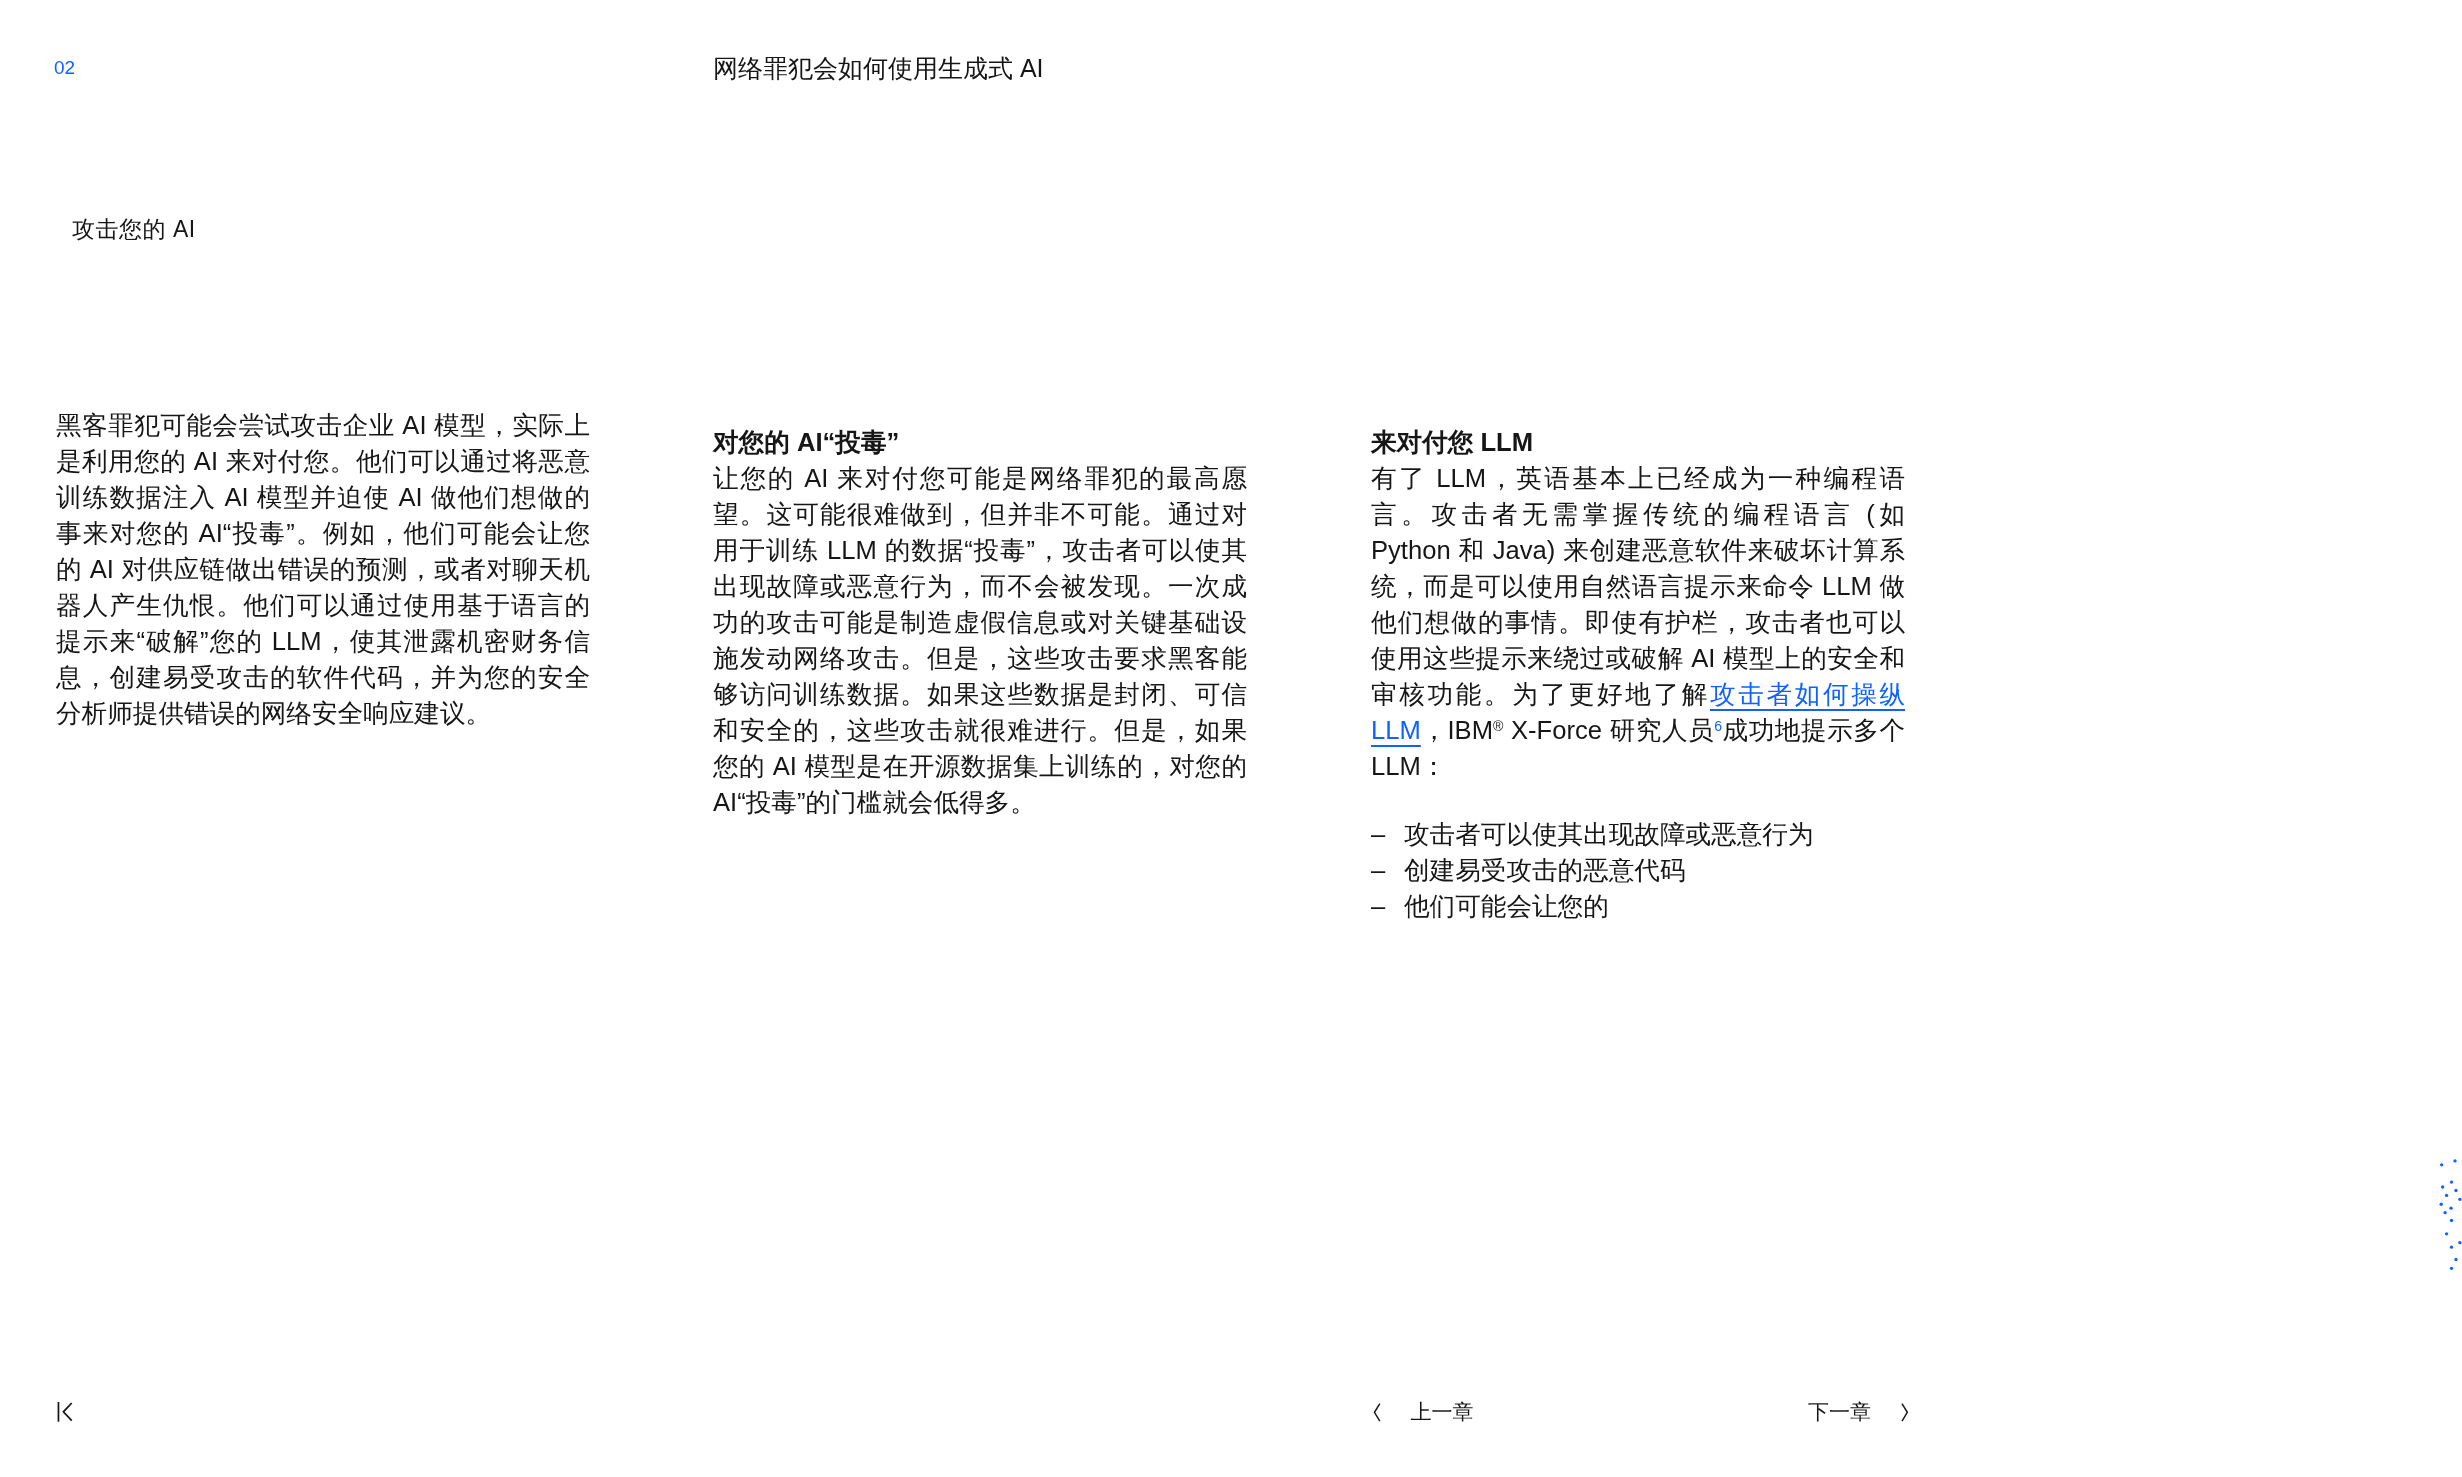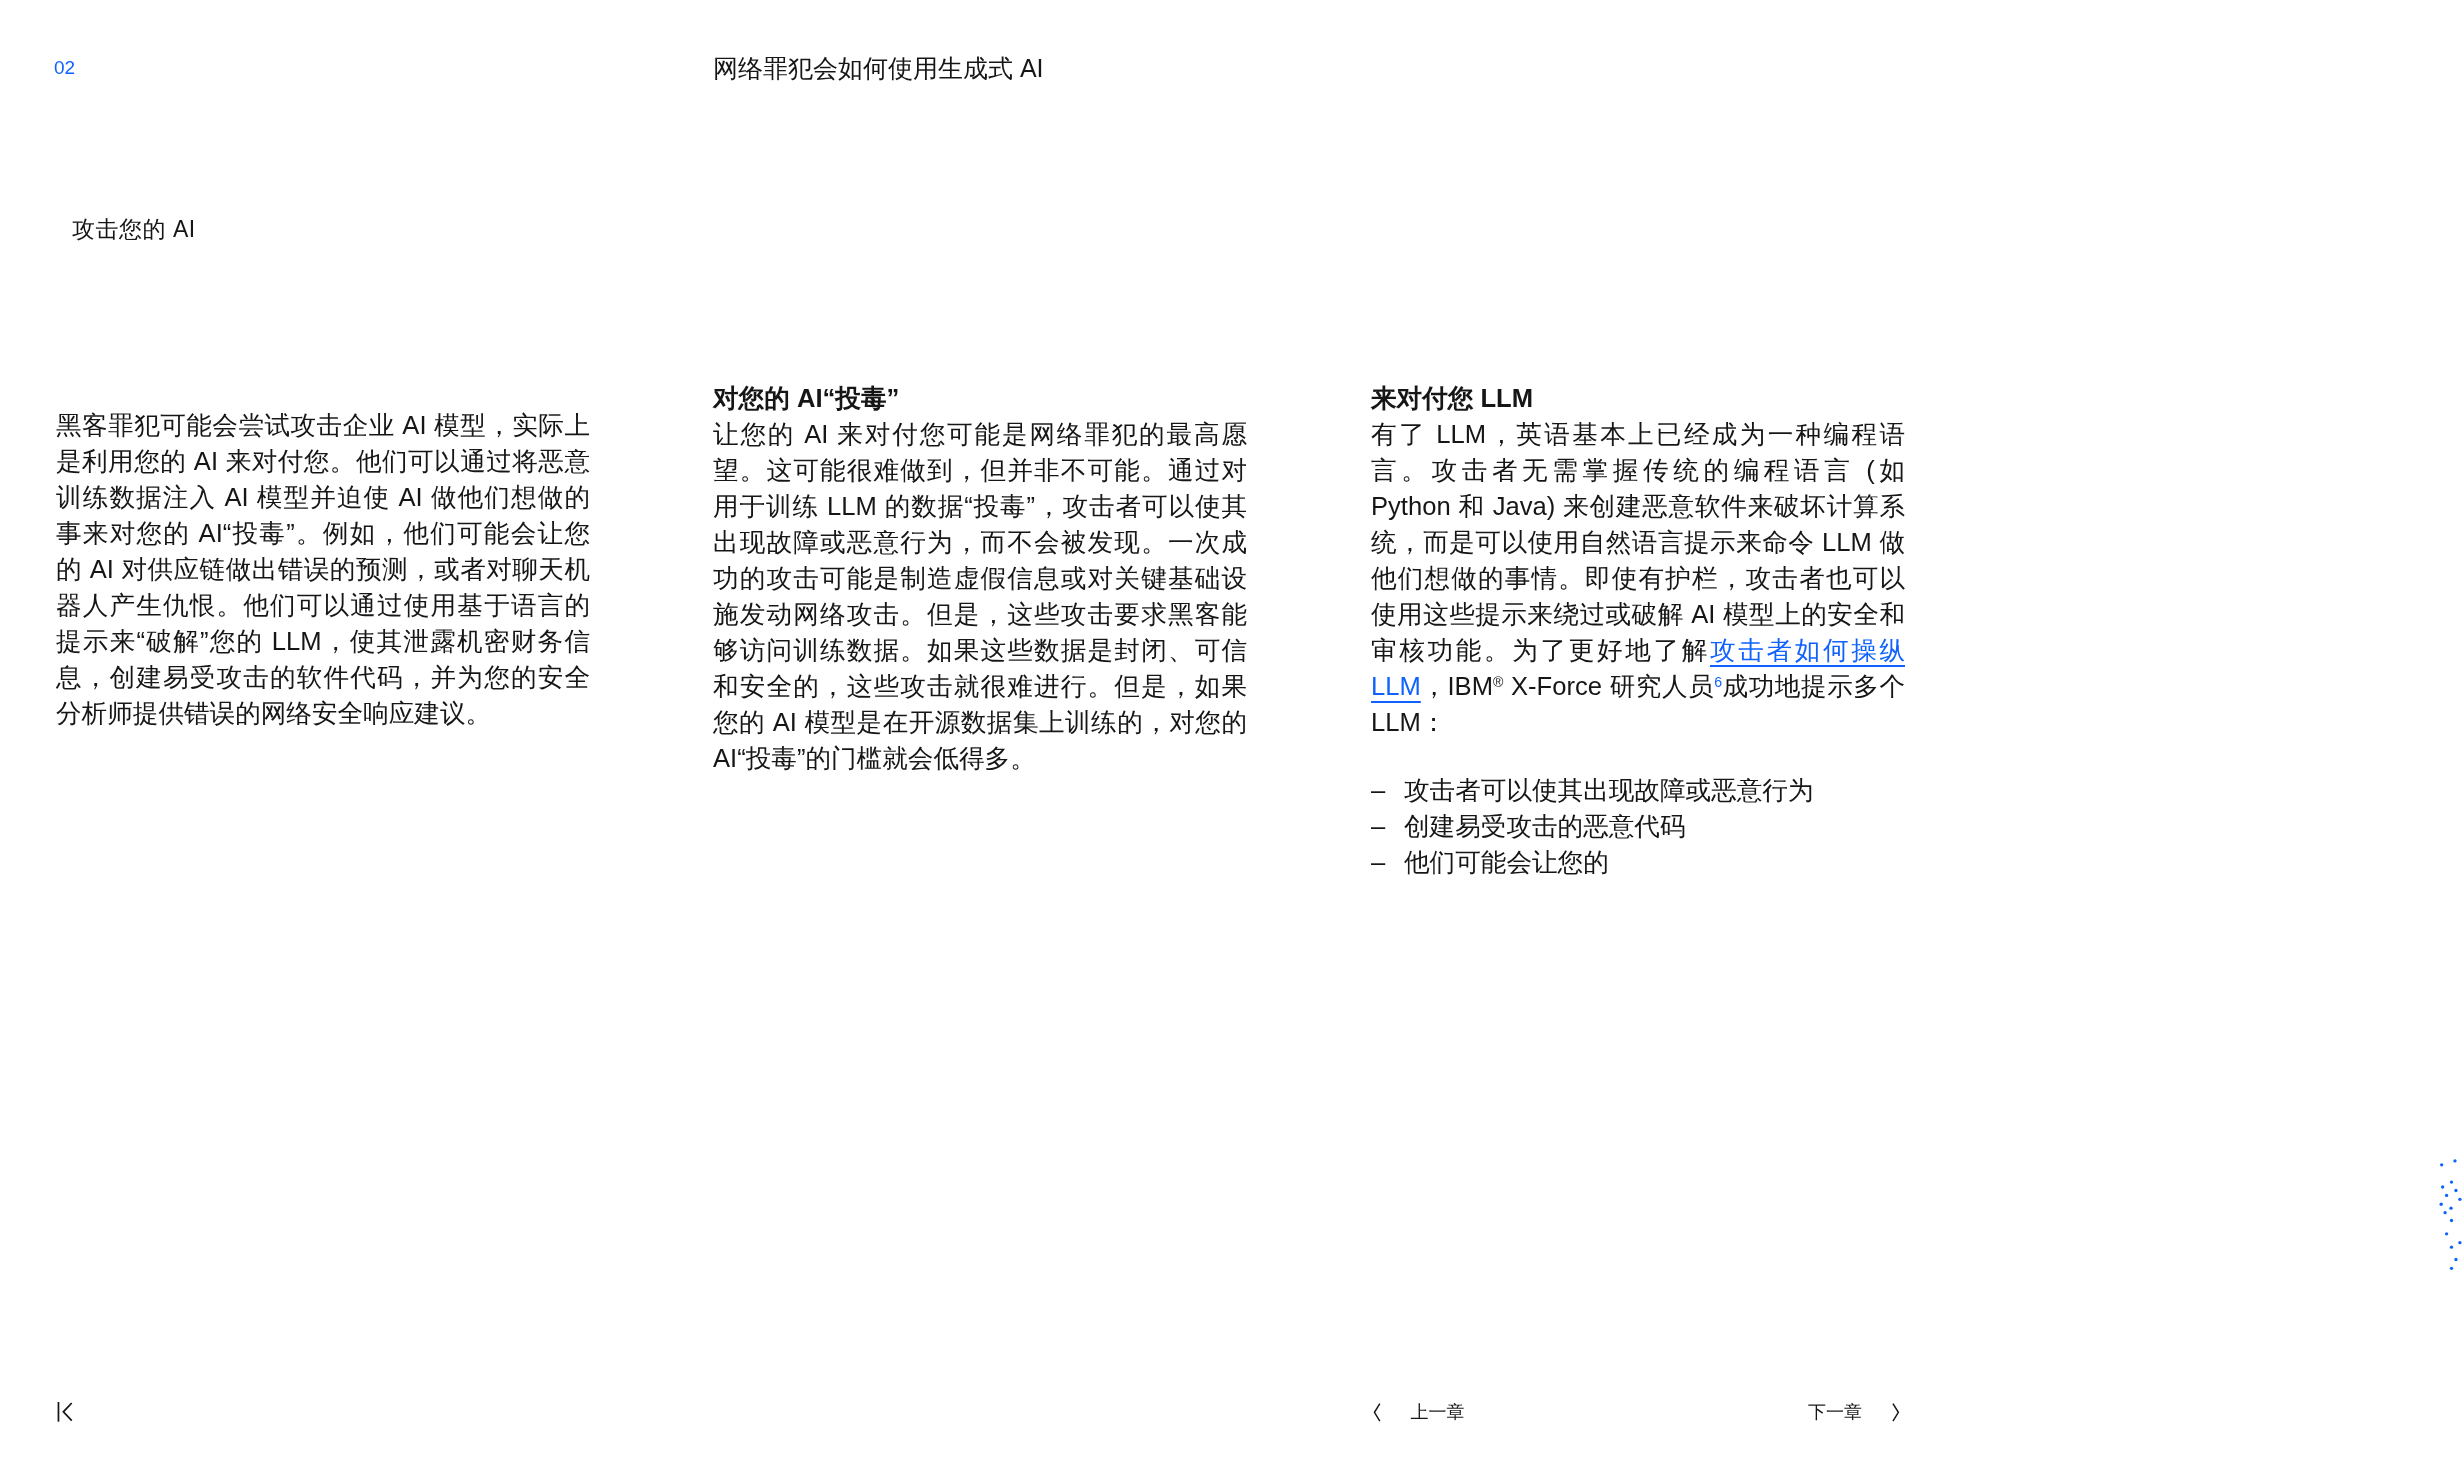--- a/index.html
+++ b/index.html
@@ -27,35 +27,35 @@
   }
   .col{
     position:absolute;top:380px;width:534px;
     font-size:25.6px;line-height:36px;
     text-align:justify;color:#161616;
   }
   .col p{margin:0;}
   .col-1{left:56px;margin-top:27px;}
   .col-2{left:713px;}
   .col-3{left:1371px;}
-  .col-heading{font-weight:700;}
+  .col-heading{font-weight:700;margin-top:44px;}
   .doc-link{
     color:#0f62fe;text-decoration:underline;
     text-decoration-thickness:2px;text-underline-offset:5.9px;
     cursor:pointer;
   }
   .sup{font-size:0.55em;line-height:0;vertical-align:0.55em;}
   .footnote-ref{color:#0f62fe;}
   .bullets{margin-top:31.5px;}
   .bullet{position:relative;padding-left:33px;text-align:left;}
   .bullet-marker{position:absolute;left:0;top:0;}
   .footer-btn{
     position:absolute;top:1399px;height:26.6px;
     display:flex;align-items:center;gap:28.6px;
-    font-size:18px;color:#161616;cursor:pointer;
+    font-size:21px;color:#161616;cursor:pointer;
     background:none;border:none;padding:0;
     font-family:"Liberation Sans",sans-serif;
   }
   .skip-btn{left:56px;}
   .prev-btn{left:1372px;}
   .next-btn{left:1808px;}
   .chev{display:block;}
   .decoration{position:absolute;left:2413px;top:1118px;width:217px;height:207px;}
 </style>
 </head>

